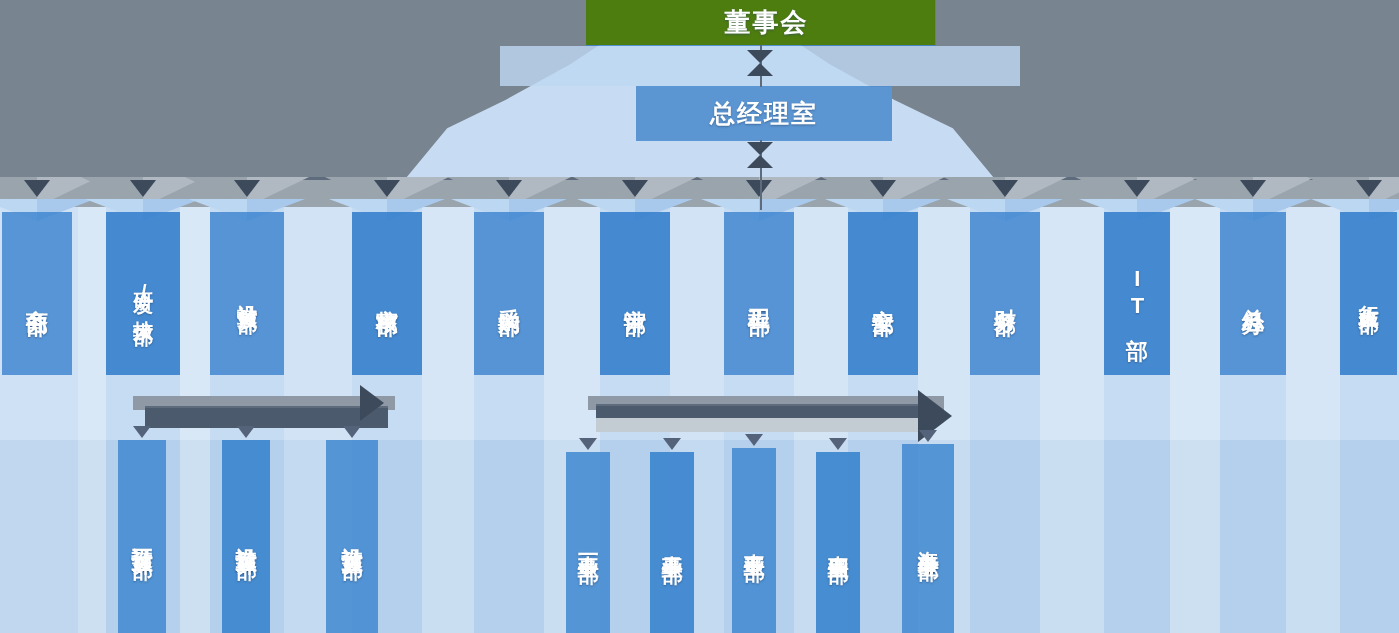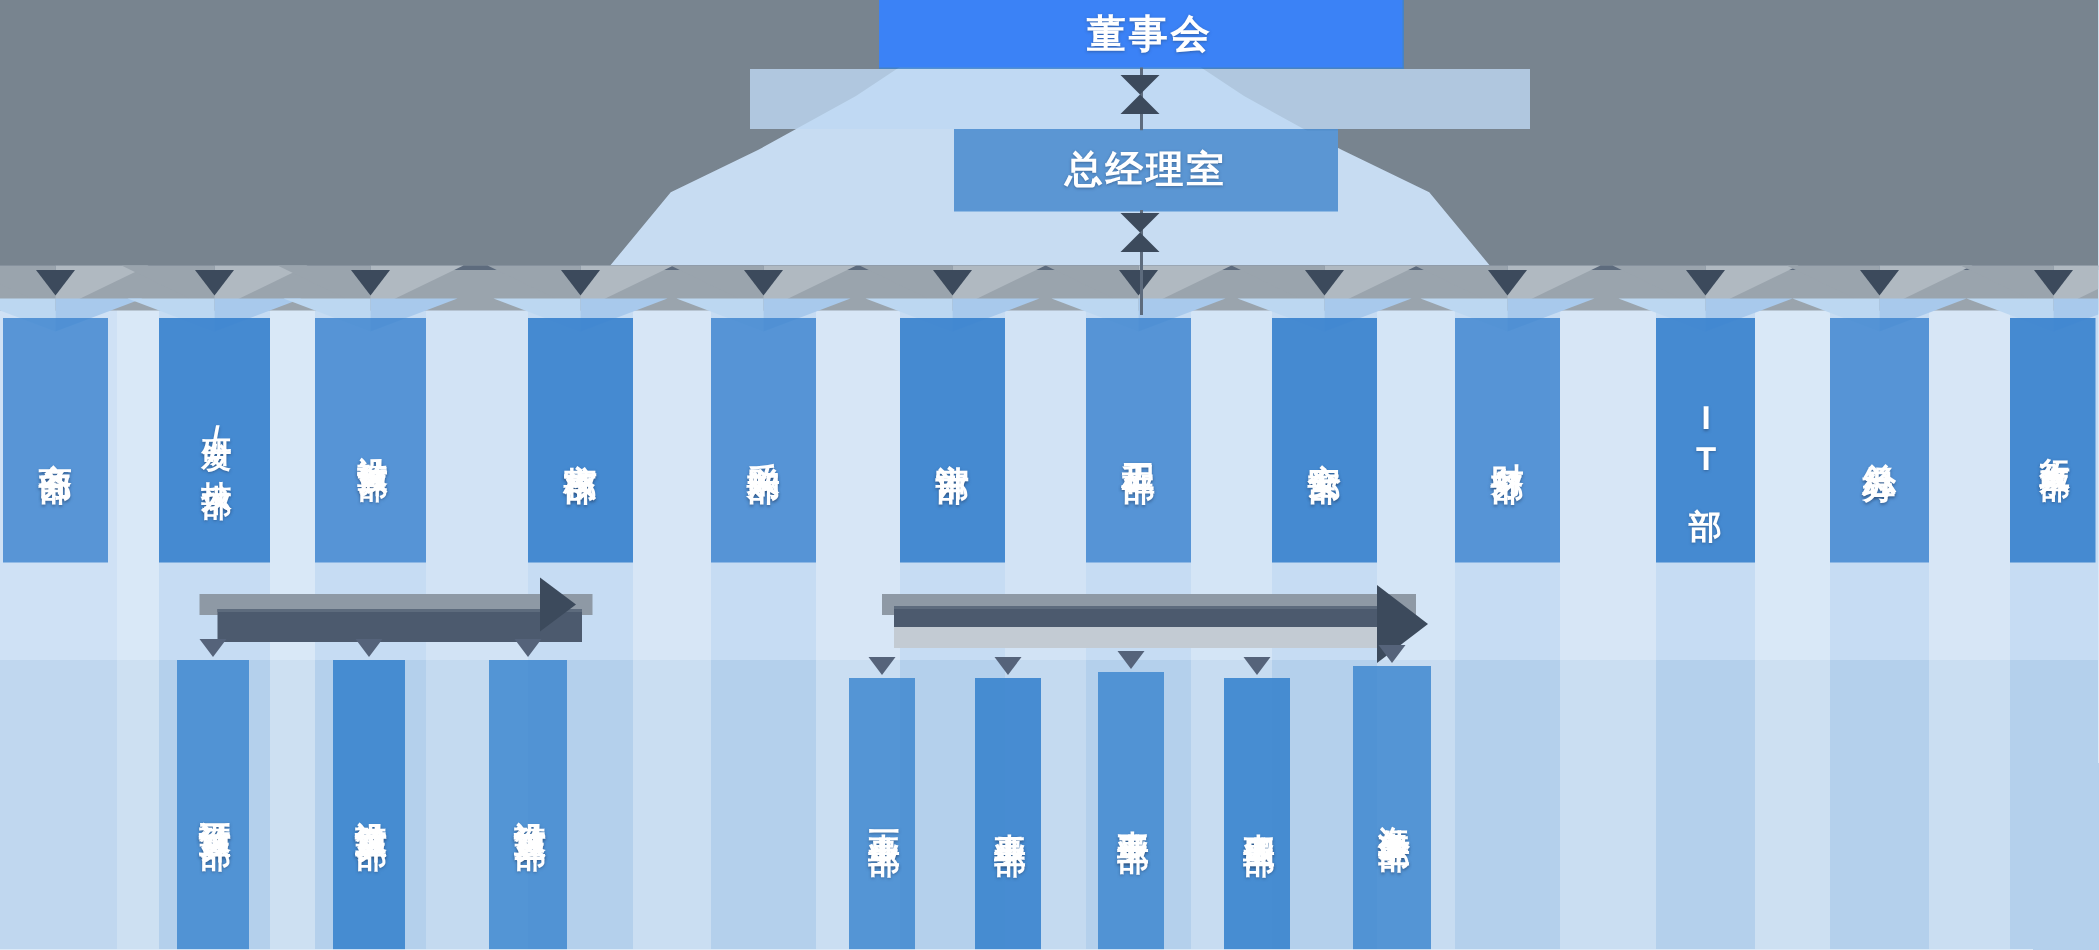--- a/index.html
+++ b/index.html
@@ -45,21 +45,21 @@
     line-height:1.08;
     white-space:nowrap;
     pointer-events:none;
   }
   .vert{
     writing-mode:vertical-rl;
     text-orientation:upright;
   }
 
   
-  .box-top{background:#3b82f6;padding-left:12px;}
+  .box-top{background:#4d7c0f;padding-left:12px;}
   .box-top2{background:#5b96d3;}
 
   
   .dept{background:rgba(58,130,206,.80);}
   .dept.alt{background:rgba(58,130,206,.92);}
 
   
   .sub{background:rgba(64,136,208,.85);}
   .sub.alt{background:rgba(64,136,208,.95);}
 

